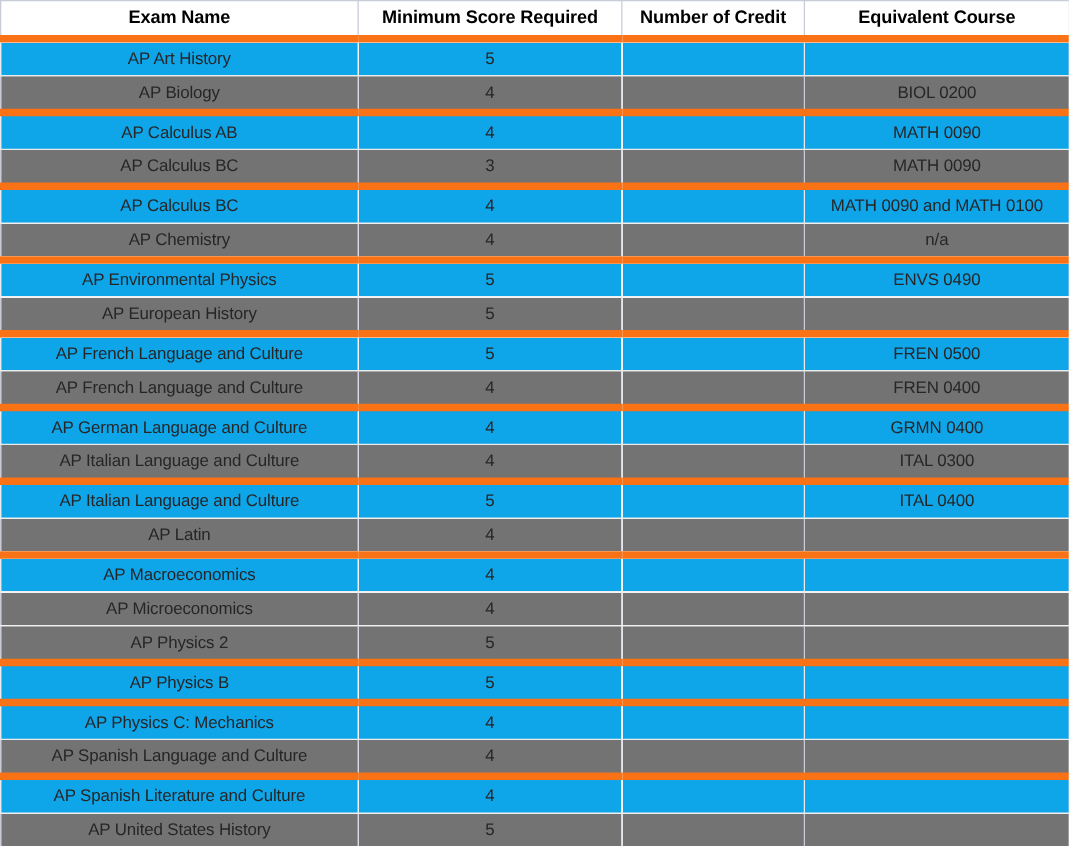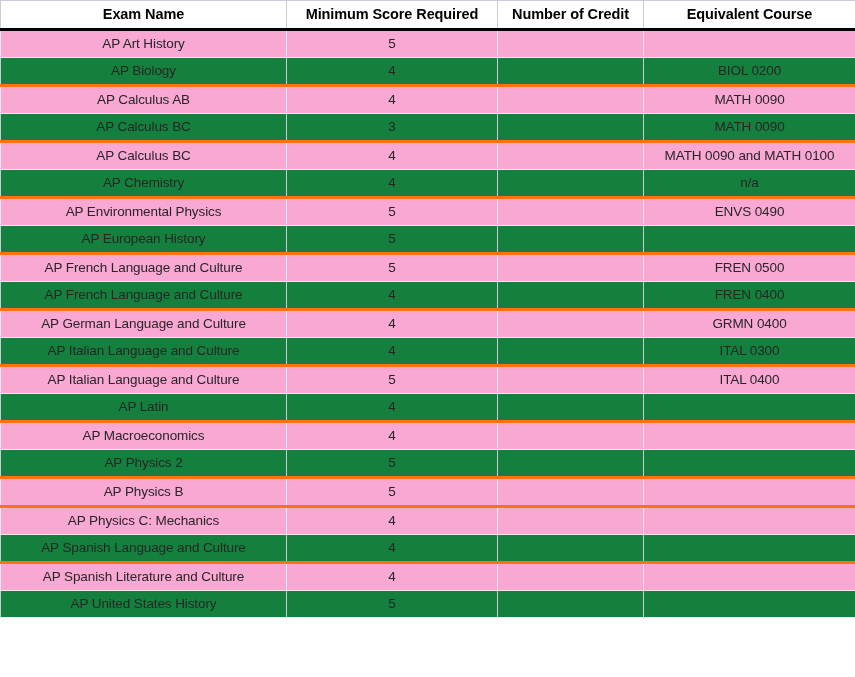--- a/index.html
+++ b/index.html
@@ -70,34 +70,34 @@
     color: #262626;
     text-align: center;
     vertical-align: middle;
     white-space: nowrap;
     overflow: hidden;
     letter-spacing: -0.1px;
   }
 
   
   tbody tr.row-white td {
-    background: #15803d;
+    background: #737373;
     border-right: 1px solid #c8cbd8;
     border-top: 1px solid #f2f2f2;
     border-bottom: 1px solid #f2f2f2;
   }
   tbody tr.row-white td.first-col {
     border-left: 1px solid #c8cbd8;
   }
 
   
   tbody tr.row-shaded td {
-    background: #f9a8d4;
+    background: #0ea5e9;
     border-right: 1px solid #ebebeb;
-    border-top: 3px solid #f97316;
+    border-top: 6px solid #f97316;
     border-bottom: 1px solid #ebebeb;
   }
   tbody tr.row-shaded td.first-col {
     border-left: 1px solid #ebebeb;
   }
   tbody tr.row-shaded td.last-col {
     border-right: 1px solid #c8cbd8;
   }
 </style>
 </head>
@@ -204,20 +204,26 @@
           <td class="col-num"></td>
           <td class="col-equiv last-col"></td>
         </tr>
         <tr class="row-shaded">
           <td class="col-exam first-col">AP Macroeconomics</td>
           <td class="col-min">4</td>
           <td class="col-num"></td>
           <td class="col-equiv last-col"></td>
         </tr>
         <tr class="row-white">
+          <td class="col-exam first-col">AP Microeconomics</td>
+          <td class="col-min">4</td>
+          <td class="col-num"></td>
+          <td class="col-equiv last-col"></td>
+        </tr>
+        <tr class="row-white">
           <td class="col-exam first-col">AP Physics 2</td>
           <td class="col-min">5</td>
           <td class="col-num"></td>
           <td class="col-equiv last-col"></td>
         </tr>
         <tr class="row-shaded">
           <td class="col-exam first-col">AP Physics B</td>
           <td class="col-min">5</td>
           <td class="col-num"></td>
           <td class="col-equiv last-col"></td>

